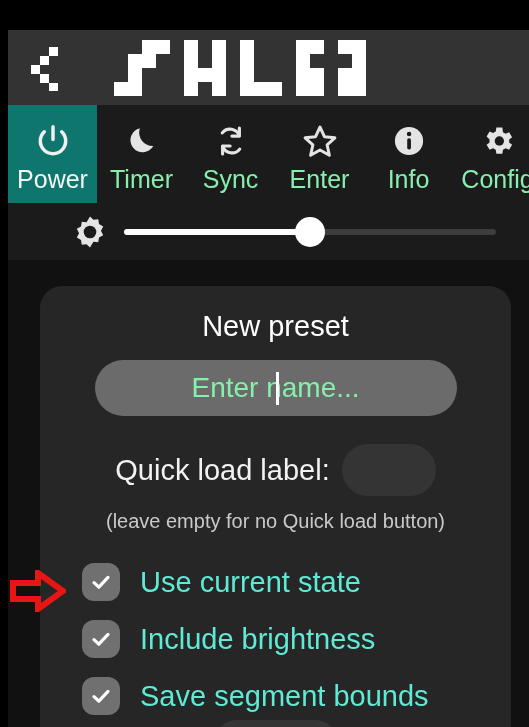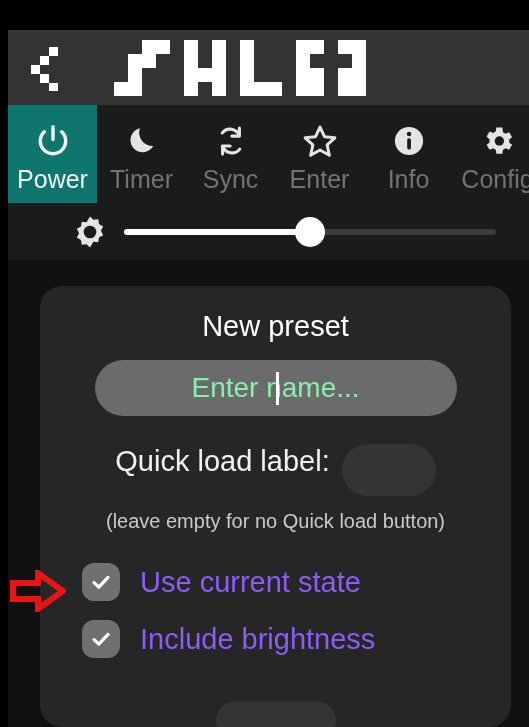--- a/index.html
+++ b/index.html
@@ -65,21 +65,21 @@
     cursor: pointer;
   }
   .tab.active { background: #0f766e; }
   .tab .ticon {
     height: 46px;
     display: flex; align-items: center; justify-content: center;
     color: #f0f0f0;
   }
   .tab .tlabel {
     font-size: 25px;
-    color: #737373;
+    color: #86efac;
     line-height: 30px;
     white-space: nowrap;
   }
   .tab.active .tlabel { color: #f5f5f5; }
 
   
   #bright-row {
     height: 57px;
     background: #1b1b1b;
     display: flex;
@@ -156,20 +156,21 @@
   }
   #name-input .caret {
     position: absolute;
     left: 50%; top: 12px;
     width: 3px; height: 33px;
     background: #ffffff;
   }
 
   #ql-row {
     display: flex;
+    align-items: center;
     justify-content: center;
     gap: 12px;
     margin-top: 28px;
   }
   #ql-label { color: #f2f2f2; font-size: 29px; line-height: 34px; }
   #ql-input {
     width: 94px; height: 52px;
     background: #343434;
     border-radius: 26px;
     cursor: text;
@@ -191,21 +192,21 @@
     padding-left: 24px;
     cursor: pointer;
   }
   .cbox {
     flex: 0 0 auto;
     width: 38px; height: 38px;
     border-radius: 12px;
     background: #707070;
     display: flex; align-items: center; justify-content: center;
   }
-  .chk-label { color: #8b5cf6; font-size: 29px; line-height: 34px; white-space: nowrap; }
+  .chk-label { color: #5eead4; font-size: 29px; line-height: 34px; white-space: nowrap; }
 
   
   #bottom-pill {
     position: absolute;
     left: 50%; margin-left: -60px;
     bottom: -14px;
     width: 120px; height: 40px;
     background: #343434;
     border-radius: 20px;
   }
@@ -396,20 +397,28 @@
 
           <div class="chk-row">
             <span class="cbox">
               <svg width="24" height="24" viewBox="0 0 24 24" fill="none" stroke="#ffffff" stroke-width="3.2" stroke-linecap="round" stroke-linejoin="round">
                 <path d="M5 12.6 L9.8 17.2 L19 7.4"></path>
               </svg>
             </span>
             <span class="chk-label">Include brightness</span>
           </div>
 
+          <div class="chk-row">
+            <span class="cbox">
+              <svg width="24" height="24" viewBox="0 0 24 24" fill="none" stroke="#ffffff" stroke-width="3.2" stroke-linecap="round" stroke-linejoin="round">
+                <path d="M5 12.6 L9.8 17.2 L19 7.4"></path>
+              </svg>
+            </span>
+            <span class="chk-label">Save segment bounds</span>
+          </div>
 
         </div>
 
         <div id="bottom-pill"></div>
       </div>
     </div>
   </div>
 
   <svg id="annot-arrow" viewBox="0 0 56 42">
     <path d="M3 13 L28 13 L28 3 L53 21 L28 39 L28 29 L3 29 Z" fill="none" stroke="#e81515" stroke-width="6" stroke-linejoin="miter"></path>

